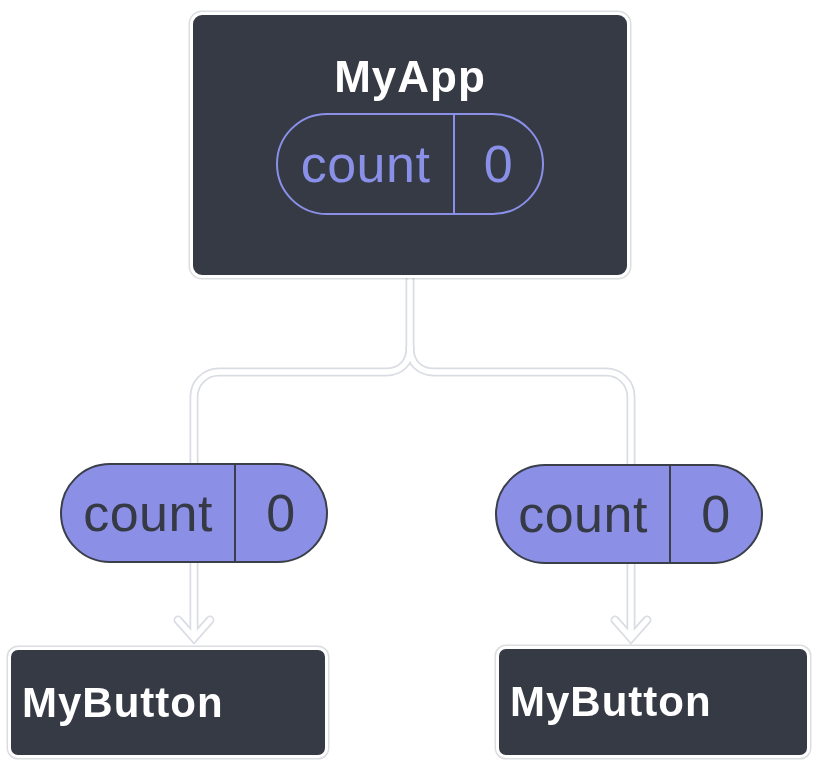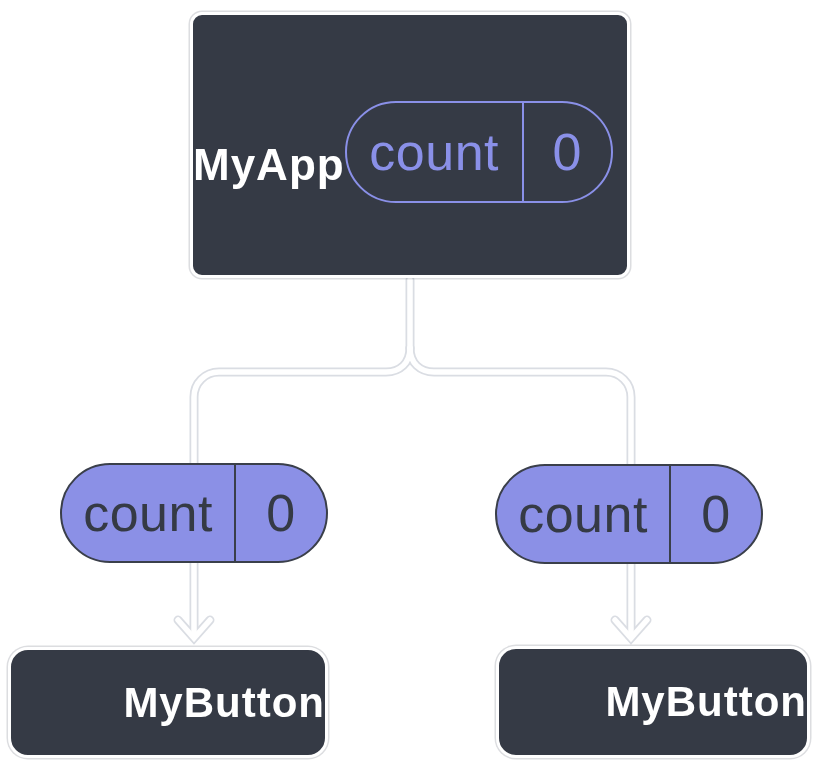--- a/index.html
+++ b/index.html
@@ -26,21 +26,21 @@
     position:absolute;
     box-sizing:border-box;
     background:var(--node-fill);
     border:3px solid var(--node-border);
     box-shadow:0 0 0 1.5px rgba(63,69,82,0.18);
     z-index:2;
   }
   .root-node{
     left:190px;top:12px;width:440px;height:266px;
     border-radius:12px;
-    display:flex;flex-direction:row;align-items:center;
+    display:flex;flex-direction:column;align-items:center;
   }
   .root-title{
     margin-top:40px;
     font-size:44px;line-height:1.0;
     font-weight:600;
     letter-spacing:1px;
     color:var(--node-text);
   }
   .pill{
     box-sizing:border-box;
@@ -69,22 +69,22 @@
     width:268px;height:100px;
     border:2.5px solid var(--state-stroke-dark);
     background:var(--state-fill);
     color:var(--state-text-dark);
   }
   .child-pill .seg-name{width:172px;}
   .child-pill .divider{width:2px;background:var(--state-stroke-dark);}
   .pill-left{left:60px;top:463px;}
   .pill-right{left:495px;top:464px;}
   .leaf-node{
-    border-radius:20px;
-    display:flex;align-items:center;justify-content:flex-end;padding-left:11px;
+    border-radius:10px;
+    display:flex;align-items:center;justify-content:flex-start;padding-left:11px;
   }
   .leaf-left{left:8px;top:647px;width:320px;height:111px;}
   .leaf-right{left:496px;top:646px;width:314px;height:112px;}
   .leaf-title{
     font-size:42px;
     font-weight:600;
     letter-spacing:1px;
     color:var(--node-text);
   }
 </style>

